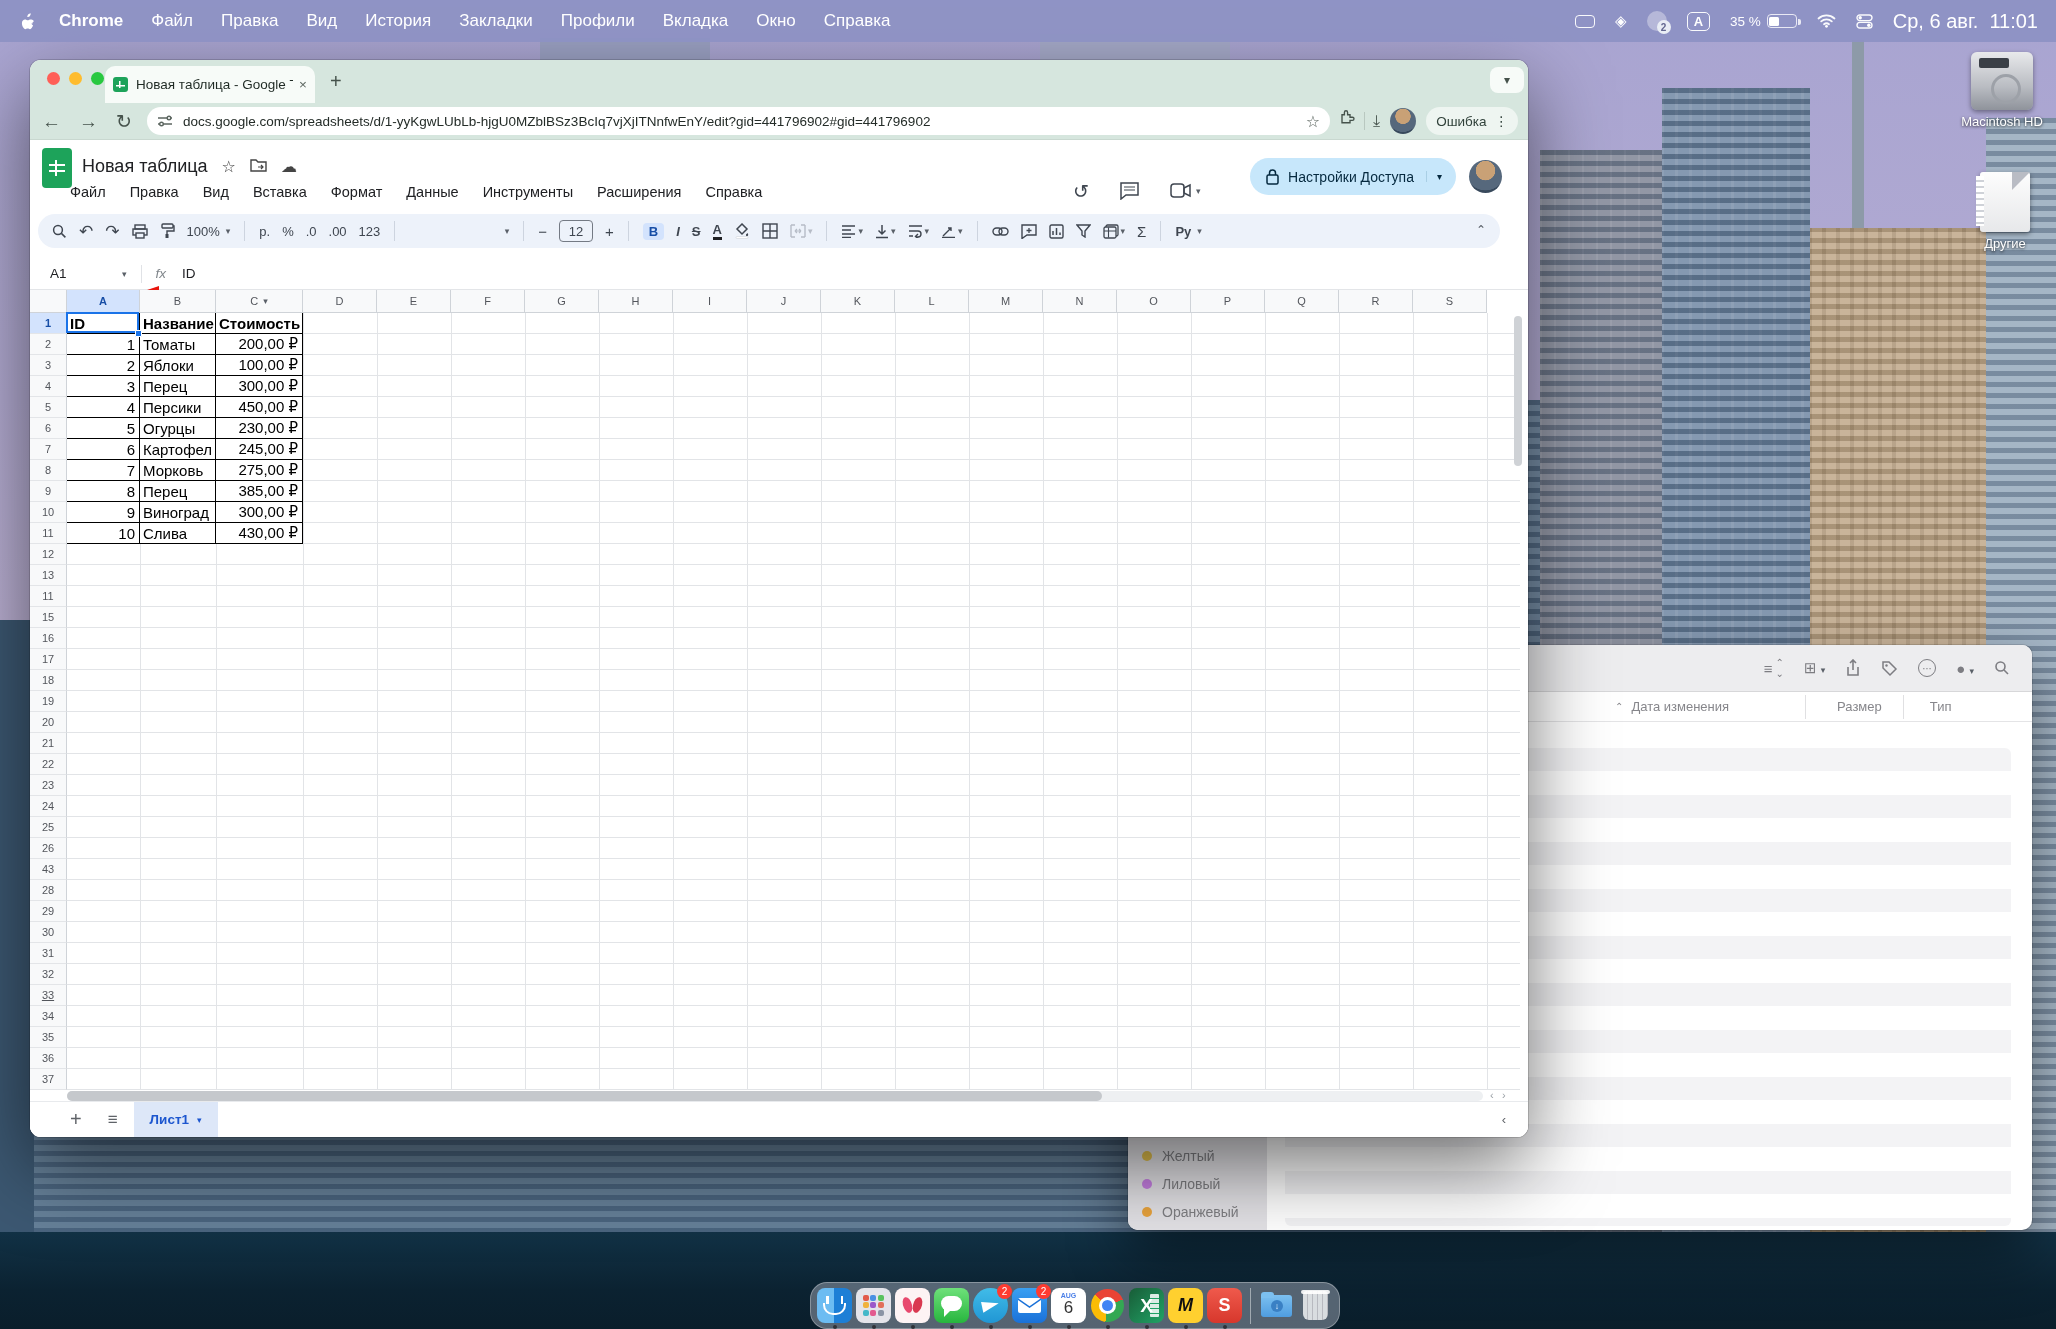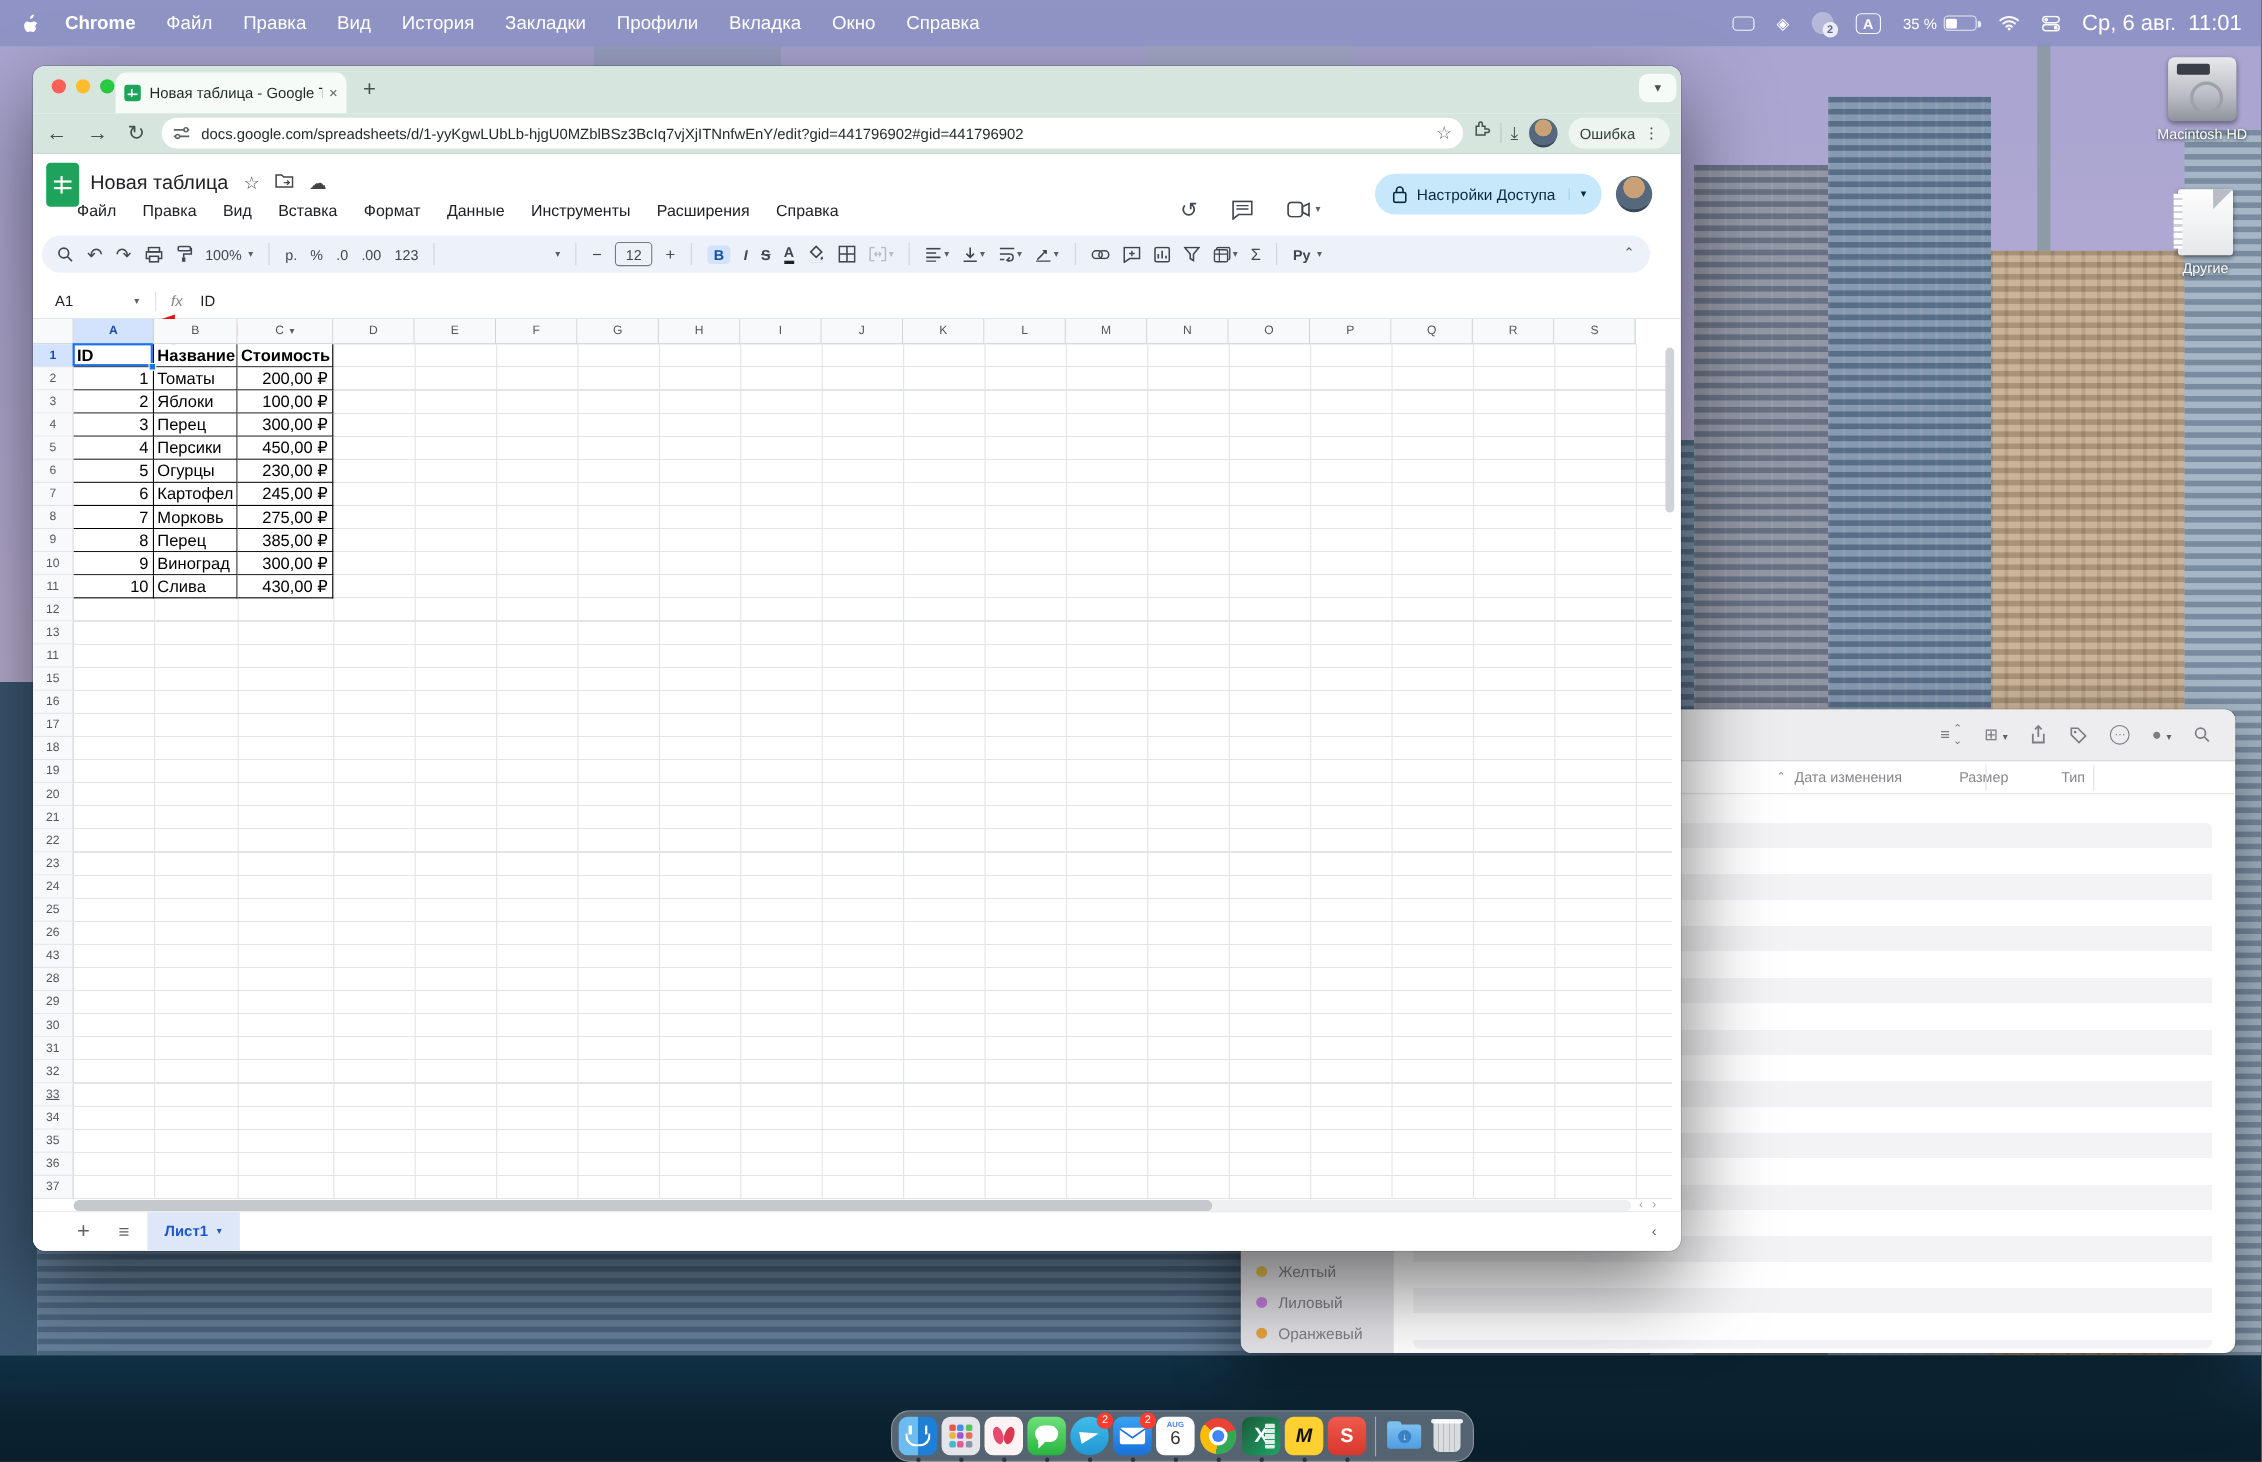--- a/index.html
+++ b/index.html
@@ -144,21 +144,21 @@
       <span>
         <svg class="tic" width="16" height="16" viewBox="0 0 16 16">
             <circle cx="6.5" cy="6.5" r="4.5" stroke="#7d7d82" stroke-width="1.6" fill="none"></circle>
             <path d="M10 10l4 4" stroke="#7d7d82" stroke-width="1.6"></path>
           </svg>
       </span>
     </div>
     <div id="f-cols">
       <span style="margin-left:348px;font-size:10px;">⌃</span>
       <span style="margin-left:8px;">Дата изменения</span>
-      <span style="margin-left:52px;">Размер</span>
+      <span style="margin-left:108px;">Размер</span>
       <span style="margin-left:48px;">Тип</span>
     </div>
     <div class="fcoldiv" style="left:677px;"></div>
     <div class="fcoldiv" style="left:775px;"></div>
     <div id="f-stripes"></div>
     <div class="ftag" style="top:478px;color:#6e6e73;font-weight:bold;">
       <span>Теги</span>
     </div>
 
   <div class="ftag" style="top: 503px;">

